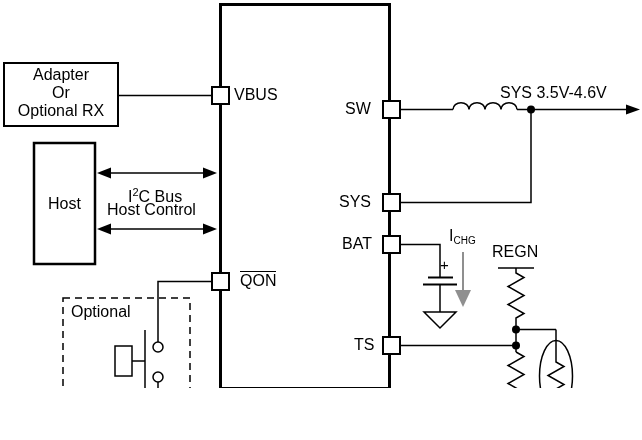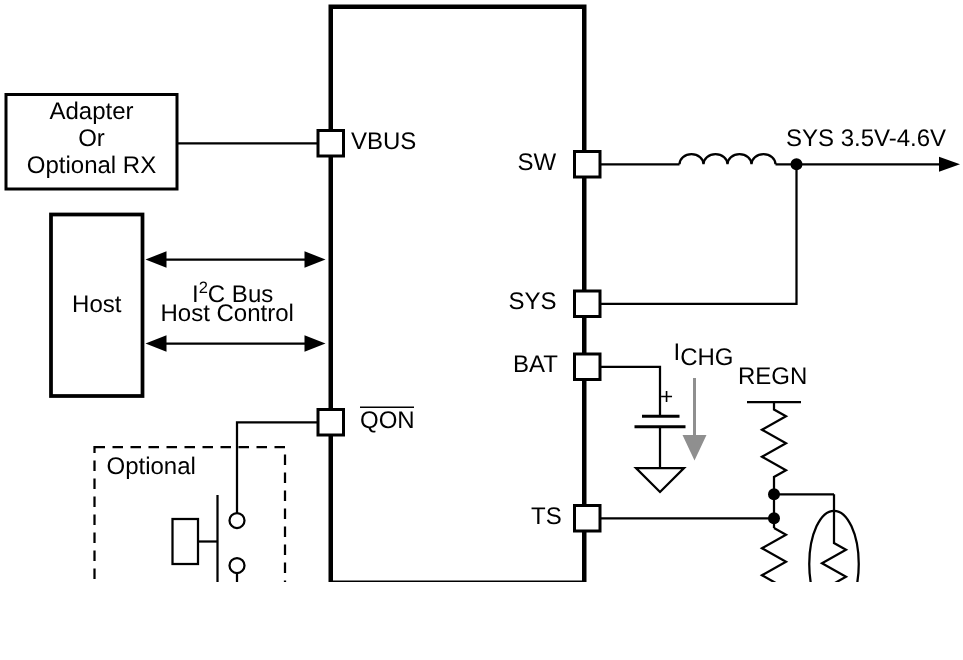--- a/index.html
+++ b/index.html
@@ -13,21 +13,21 @@
   .canvas svg{position:absolute;left:0;top:0;}
   .label{
     position:absolute;
     font-size:16px;
     line-height:1.12;
     color:#000;
     white-space:nowrap;
   }
   .center{text-align:center;}
   .overline{border-top:1.6px solid #000;padding-top:0px;}
-  .subtxt{font-size:16px;vertical-align:-3px;letter-spacing:0;}
+  .subtxt{font-size:10px;vertical-align:-3px;letter-spacing:0;}
   .suptxt{font-size:11px;vertical-align:6px;}
   .plus{font-size:15px;}
 </style>
 </head>
 <body>
 
 <div class="canvas">
 
   <svg width="642" height="440" viewBox="0 0 642 440">
 
@@ -116,21 +116,21 @@
 
   <div class="label center" style="left:34px;top:195px;width:61px;">Host</div>
 
   <span class="label" style="left:71px;top:303px;">Optional</span>
 
 
   <span class="label" style="left:128px;top:146px;margin-top:40px;"><span>I</span><sup class="suptxt">2</sup><span>C Bus</span></span>
 
   <span class="label" style="left:107px;top:201px;">Host Control</span>
 
-  <span class="label" style="left:524px;top:84px;text-align:center;">SYS 3.5V-4.6V</span>
+  <span class="label" style="left:500px;top:84px;text-align:center;">SYS 3.5V-4.6V</span>
 
   <span class="label" style="left:449px;top:227px;"><span>I</span><sub class="subtxt">CHG</sub></span>
 
   <span class="label" style="left:492px;top:243px;">REGN</span>
 
   <span class="label plus" style="left:440px;top:257px;">+</span>
 
   <span class="label" style="left:234px;top:86px;">VBUS</span>
   <span class="label" style="left:345px;top:100px;">SW</span>
   <span class="label" style="left:339px;top:193px;">SYS</span>

